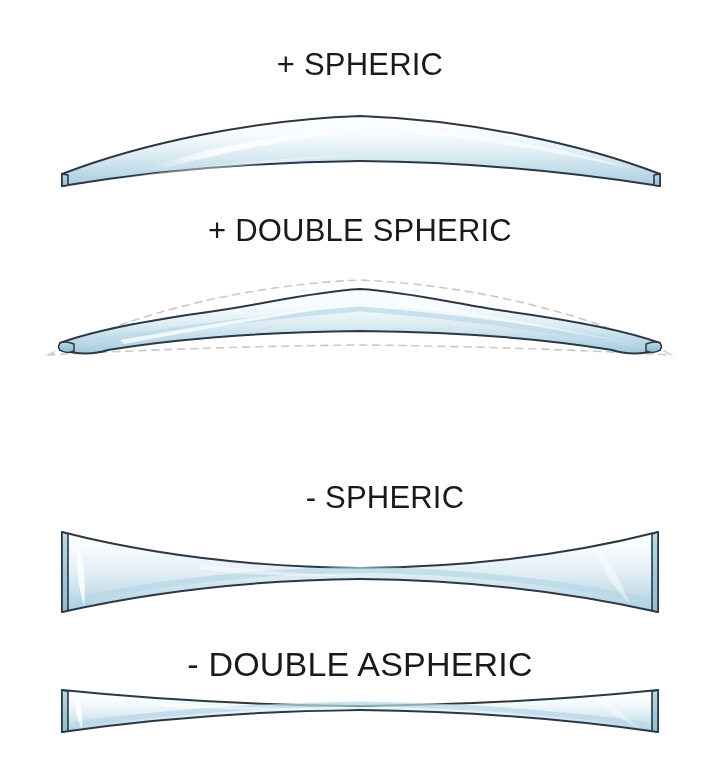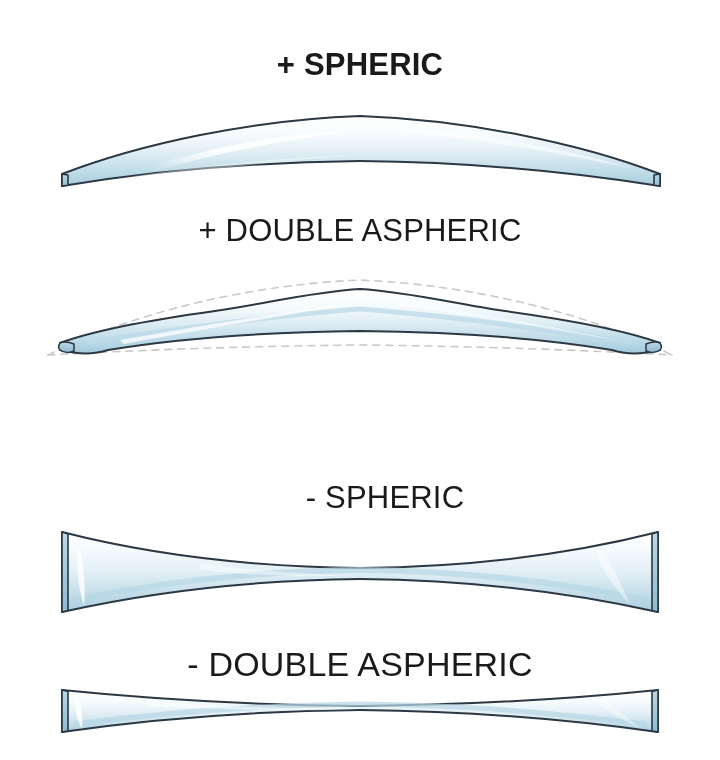--- a/index.html
+++ b/index.html
@@ -36,21 +36,21 @@
     left: 0;
     width: 720px;
     text-align: center;
     color: #1a1a1a;
     font-family: "Liberation Sans", sans-serif;
     font-weight: 400;
     letter-spacing: 0.2px;
     white-space: nowrap;
     user-select: none;
   }
-  #label-plus-spheric         { top: 47px;  font-size: 31px; font-weight: bold; }
+  #label-plus-spheric         { top: 47px;  font-size: 31px; }
   #label-plus-double-aspheric { top: 13px;  font-size: 31px; }
   #label-minus-spheric        { top: 15px;  font-size: 31px; padding-left: 25px; }
   #label-minus-double-aspheric{ top: 15px;  font-size: 34px; }
 
   .lens-svg {
     position: absolute;
     left: 0;
     display: block;
   }
   #svg-plus-spheric          { top: 92px;  }
@@ -107,21 +107,21 @@
       <path d="M 660,82 L 660,94 L 654,93.2 L 654,83 Z" fill="url(#g1-edgeR)" stroke="#2b3844" stroke-width="1.6" stroke-linejoin="round"></path>
 
       <path d="M 150,74 C 230,50 300,40 370,37 C 300,46 225,58 155,79 Z" fill="url(#g1-shine)" opacity="0.9"></path>
       <path d="M 400,36 C 480,41 560,55 630,76 C 555,60 475,46 402,40 Z" fill="#ffffff" opacity="0.55"></path>
       <path d="M 110,88 C 210,72 300,64 360,63 C 290,68 195,78 112,91 Z" fill="#ffffff" opacity="0.4"></path>
     </svg>
   </div>
 
   <div class="panel" id="panel-plus-double-aspheric">
 
-    <div class="lens-label" id="label-plus-double-aspheric">+ DOUBLE ASPHERIC</div>
+    <div class="lens-label" id="label-plus-double-aspheric">+ DOUBLE SPHERIC</div>
 
     <svg class="lens-svg" id="svg-plus-double-aspheric" width="720" height="112" viewBox="0 0 720 112">
       <defs>
         <linearGradient id="g2-body" x1="0" y1="0" x2="0" y2="1">
           <stop offset="0%" stop-color="#ffffff"></stop>
           <stop offset="30%" stop-color="#f4fafc"></stop>
           <stop offset="55%" stop-color="#dcecf3"></stop>
           <stop offset="78%" stop-color="#bedbe8"></stop>
           <stop offset="100%" stop-color="#a5cbdc"></stop>
         </linearGradient>

